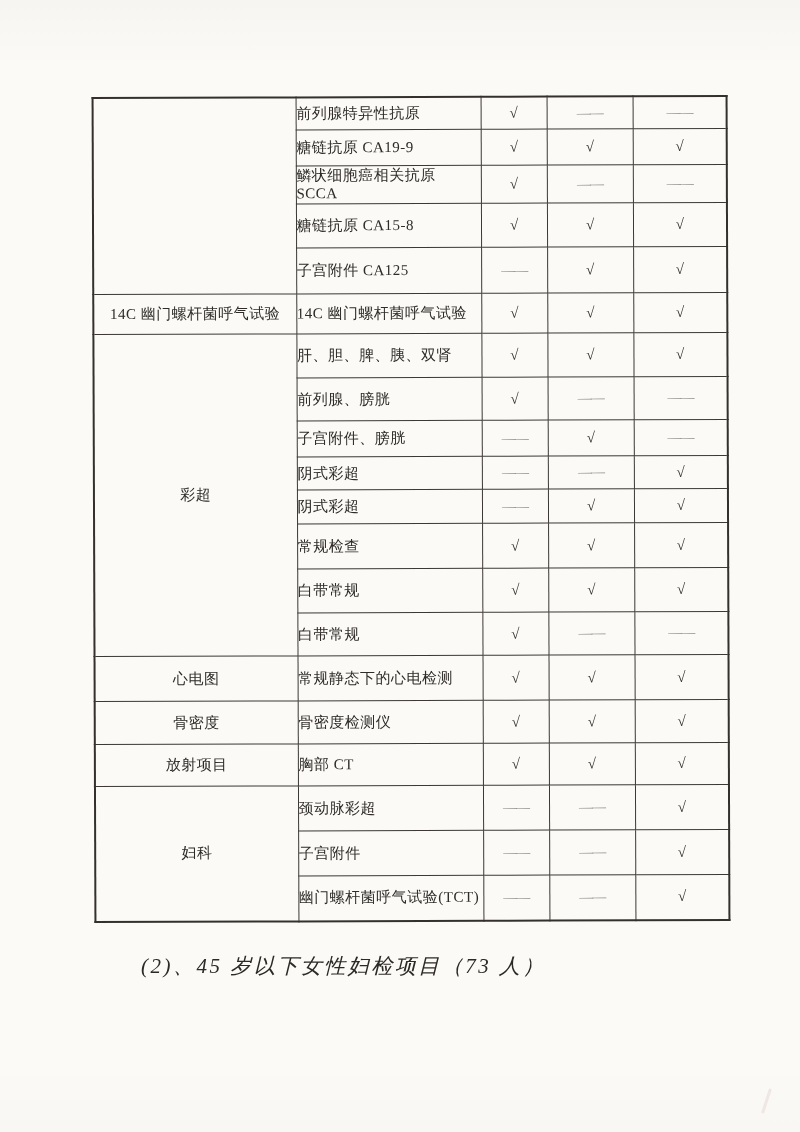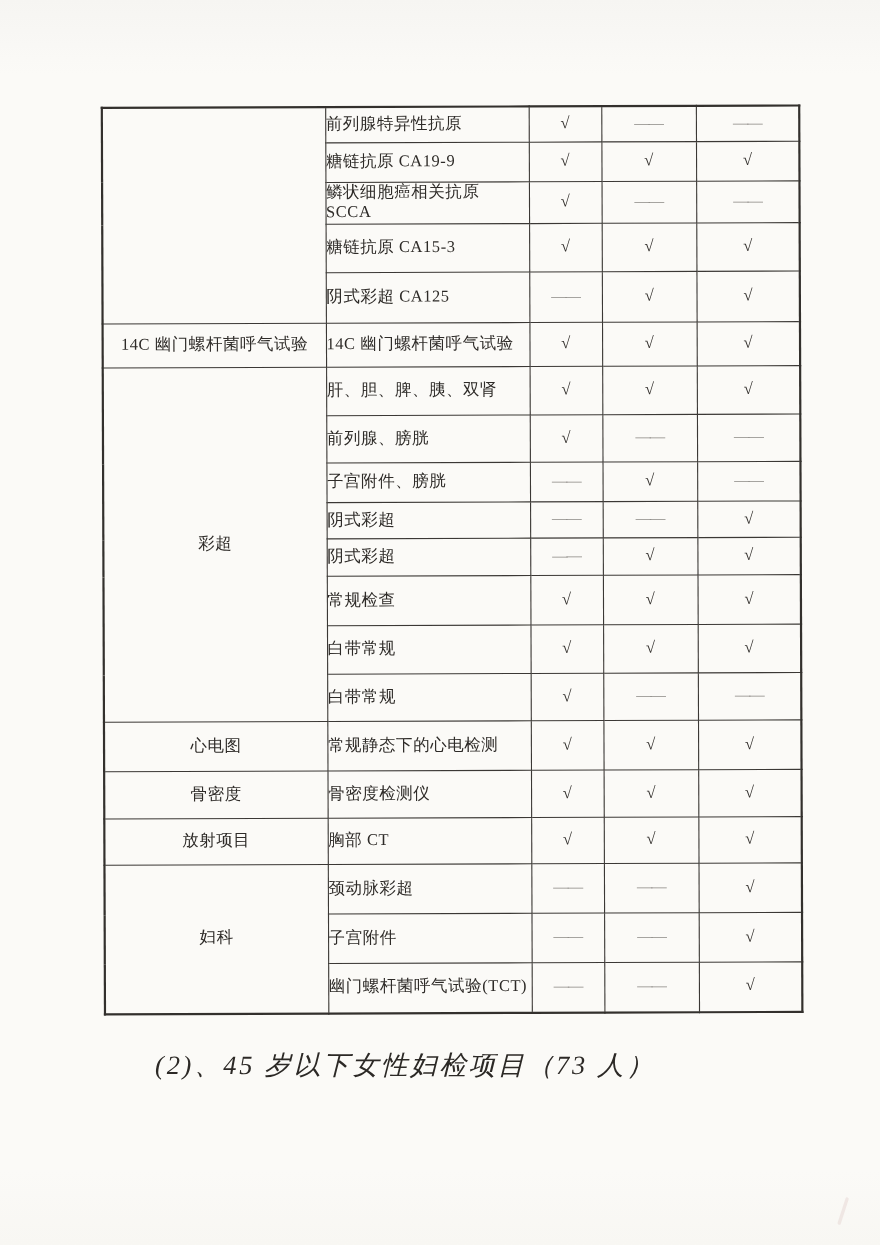--- a/index.html
+++ b/index.html
@@ -61,21 +61,21 @@
   }
   .mark-cell.dash {
     color: #8d8a86;
     letter-spacing: -1px;
     font-size: 14px;
   }
   .footer-note {
     position: absolute;
     left: 141px;
     top: 952px;
-    font-size: 24px;
+    font-size: 21px;
     font-style: italic;
     letter-spacing: 2.5px;
     color: #2c2926;
     white-space: nowrap;
   }
   .smudge {
     position: absolute;
     right: 32px;
     bottom: 18px;
     width: 3px;
@@ -113,27 +113,27 @@
           <td class="mark-cell check">√</td>
           <td class="mark-cell check">√</td>
         </tr>
         <tr style="height: 38px;">
           <td class="item-cell">鳞状细胞癌相关抗原 SCCA</td>
           <td class="mark-cell check">√</td>
           <td class="mark-cell dash">——</td>
           <td class="mark-cell dash">——</td>
         </tr>
         <tr style="height: 44px;">
-          <td class="item-cell">糖链抗原 CA15-3</td>
+          <td class="item-cell">糖链抗原 CA15-8</td>
           <td class="mark-cell check">√</td>
           <td class="mark-cell check">√</td>
           <td class="mark-cell check">√</td>
         </tr>
         <tr style="height: 46px;">
-          <td class="item-cell">阴式彩超 CA125</td>
+          <td class="item-cell">子宫附件 CA125</td>
           <td class="mark-cell dash">——</td>
           <td class="mark-cell check">√</td>
           <td class="mark-cell check">√</td>
         </tr>
         <tr style="height: 40px;">
           <td class="cat-cell" rowspan="1">14C 幽门螺杆菌呼气试验</td>
           <td class="item-cell">14C 幽门螺杆菌呼气试验</td>
           <td class="mark-cell check">√</td>
           <td class="mark-cell check">√</td>
           <td class="mark-cell check">√</td>

